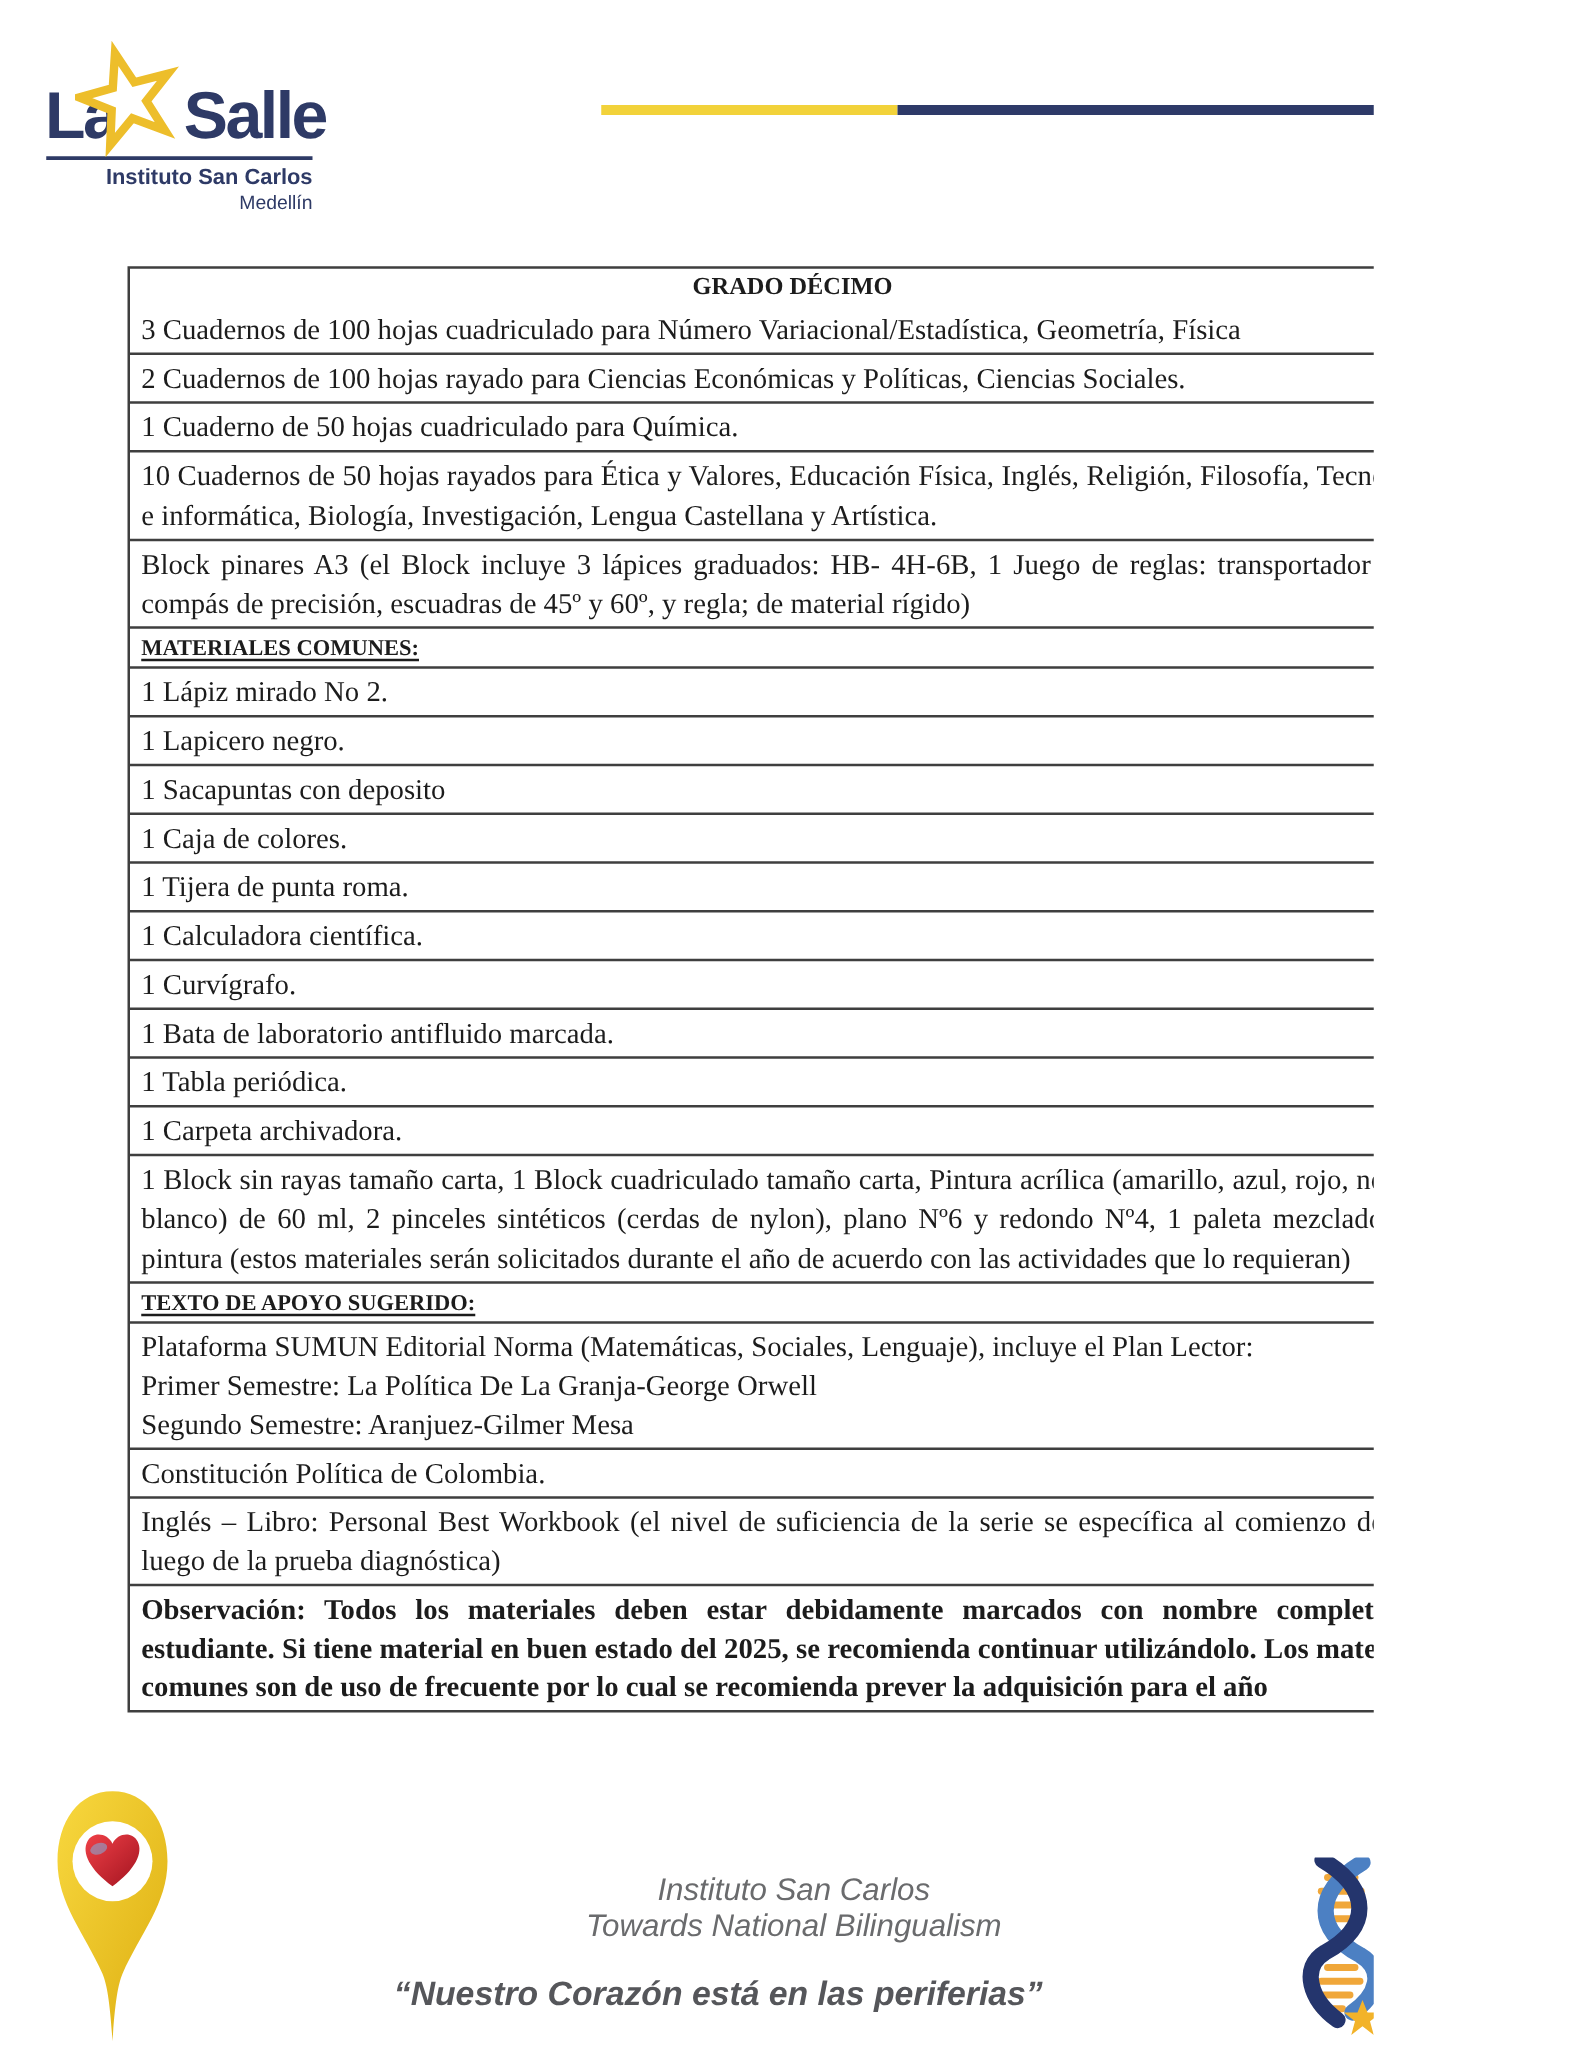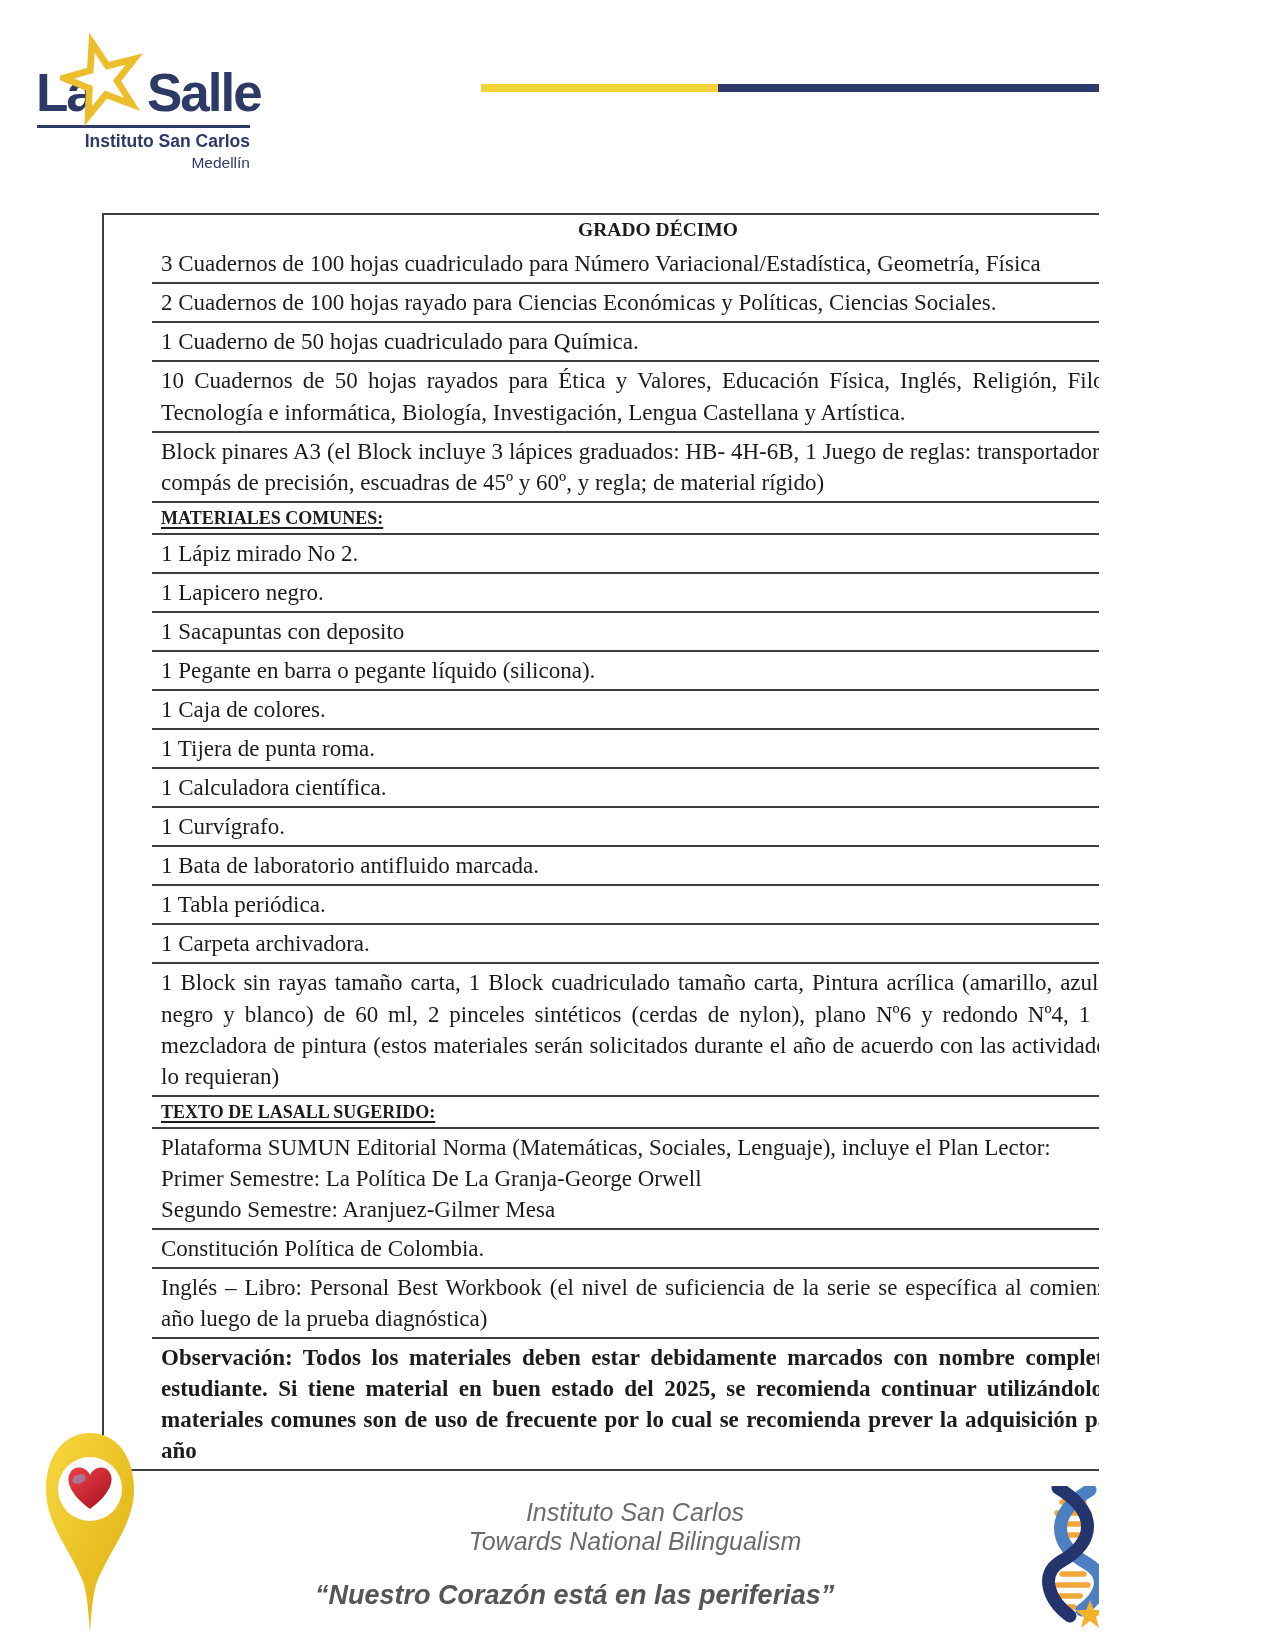--- a/index.html
+++ b/index.html
@@ -16,21 +16,21 @@
   .lg-sub{position:absolute;left:36px;width:214px;text-align:right;
           font-family:"Liberation Sans",sans-serif;color:#2e3a66;}
   .lg-sub1{top:131px;font-weight:700;font-size:17.5px;}
   .lg-sub2{top:154px;font-weight:400;font-size:15.5px;}
   .bar{position:absolute;top:84px;height:8px;}
   .bar-yellow{left:481px;width:237px;background:#f2d23a;}
   .bar-navy{left:718px;width:557px;background:#2e3a68;}
 
   
   .stable{position:absolute;left:102px;top:213px;width:1064px;
-          border:2px solid #3f3f3f;box-sizing:border-box;padding-left:48px;}
+          border:2px solid #3f3f3f;box-sizing:border-box;}
   .trow{border-top:2px solid #3f3f3f;padding:3px 9px;font-size:23px;line-height:1.35;
         text-align:justify;}
   .trow:first-child{border-top:none;}
   .trow.title{font-weight:700;text-align:center;font-size:19.5px;padding:2px 9px;}
   .trow.section{font-weight:700;text-decoration:underline;text-decoration-thickness:2px;
                 text-underline-offset:3px;font-size:18px;text-align:left;}
   .trow.bold{font-weight:700;}
 
   
   .foot-center{position:absolute;left:315px;top:1498px;width:640px;text-align:center;
@@ -73,30 +73,29 @@
     <div id="tbody">
         <div class="trow item">3 Cuadernos de 100 hojas cuadriculado para Número Variacional/Estadística, Geometría, Física</div>
         <div class="trow item">2 Cuadernos de 100 hojas rayado para Ciencias Económicas y Políticas, Ciencias Sociales.</div>
         <div class="trow item">1 Cuaderno de 50 hojas cuadriculado para Química.</div>
         <div class="trow item">10 Cuadernos de 50 hojas rayados para Ética y Valores, Educación Física, Inglés, Religión, Filosofía, Tecnología e informática, Biología, Investigación, Lengua Castellana y Artística.</div>
         <div class="trow item">Block pinares A3 (el Block incluye 3 lápices graduados: HB- 4H-6B, 1 Juego de reglas: transportador 360°, compás de precisión, escuadras de 45º y 60º, y regla; de material rígido)</div>
         <div class="trow section">MATERIALES COMUNES:</div>
         <div class="trow item">1 Lápiz mirado No 2.</div>
         <div class="trow item">1 Lapicero negro.</div>
         <div class="trow item">1 Sacapuntas con deposito</div>
-        <div class="trow item">1 Pegante en barra o pegante líquido (silicona).</div>
         <div class="trow item">1 Caja de colores.</div>
         <div class="trow item">1 Tijera de punta roma.</div>
         <div class="trow item">1 Calculadora científica.</div>
         <div class="trow item">1 Curvígrafo.</div>
         <div class="trow item">1 Bata de laboratorio antifluido marcada.</div>
         <div class="trow item">1 Tabla periódica.</div>
         <div class="trow item">1 Carpeta archivadora.</div>
         <div class="trow item">1 Block sin rayas tamaño carta, 1 Block cuadriculado tamaño carta, Pintura acrílica (amarillo, azul, rojo, negro y blanco) de 60 ml, 2 pinceles sintéticos (cerdas de nylon), plano Nº6 y redondo Nº4, 1 paleta mezcladora de pintura (estos materiales serán solicitados durante el año de acuerdo con las actividades que lo requieran)</div>
-        <div class="trow section">TEXTO DE LASALL SUGERIDO:</div>
+        <div class="trow section">TEXTO DE APOYO SUGERIDO:</div>
         <div class="trow item">
           <div>Plataforma SUMUN Editorial Norma (Matemáticas, Sociales, Lenguaje), incluye el Plan Lector:</div>
           <div>Primer Semestre: La Política De La Granja-George Orwell</div>
           <div>Segundo Semestre: Aranjuez-Gilmer Mesa</div>
         </div>
         <div class="trow item">Constitución Política de Colombia.</div>
         <div class="trow item">Inglés – Libro: Personal Best Workbook (el nivel de suficiencia de la serie se específica al comienzo del año luego de la prueba diagnóstica)</div>
         <div class="trow bold">Observación: Todos los materiales deben estar debidamente marcados con nombre completo del estudiante. Si tiene material en buen estado del 2025, se recomienda continuar utilizándolo. Los materiales comunes son de uso de frecuente por lo cual se recomienda prever la adquisición para el año</div>
       </div>
   </section>

